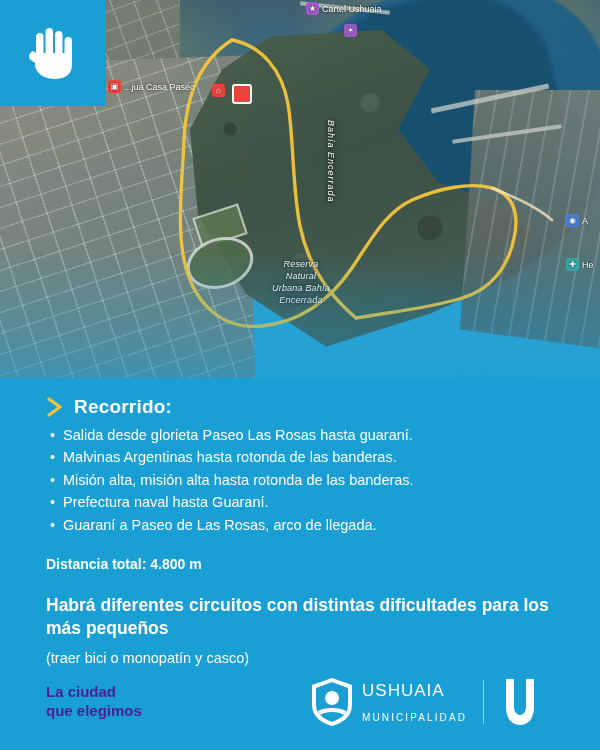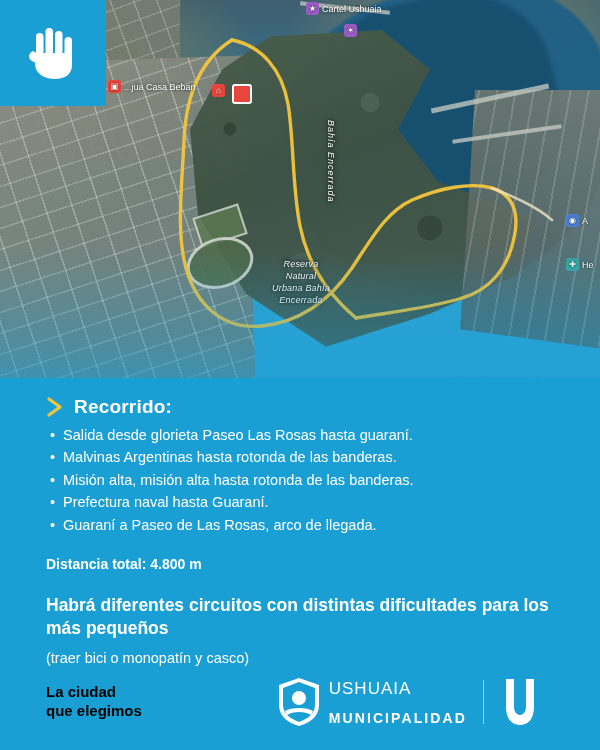--- a/index.html
+++ b/index.html
@@ -262,21 +262,21 @@
   
   .footer {
     position: absolute;
     left: 0; bottom: 0;
     width: 600px; height: 96px;
     display: flex;
     align-items: center;
     z-index: 6;
   }
   .tagline {
-    color: #000000;
+    color: #4c1d95;
     font-weight: bold;
     font-size: 15px;
     line-height: 1.25;
     margin-left: 46px;
   }
   .logos {
     position: absolute;
     right: 60px;
     display: flex;
     align-items: center;
@@ -289,24 +289,23 @@
   }
   .ush-text { line-height: 1; }
   .ush-name {
     color: #fff;
     font-weight: normal;
     font-size: 17px;
     letter-spacing: 1px;
   }
   .ush-sub {
     color: #fff;
-    font-size: 14px;
+    font-size: 10px;
     letter-spacing: 2.1px;
     margin-top: 14px;
-    font-weight: bold;
   }
   .divider {
     width: 1px;
     height: 44px;
     background: rgba(255,255,255,.55);
   }
 </style>
 </head>
 <body>
 
@@ -337,21 +336,21 @@
                C 308 266, 330 296, 356 318" fill="none" stroke="#f2c53d" stroke-width="3.4" stroke-linecap="round" stroke-linejoin="round" opacity="0.95"></path>
       <path d="M492 188 C 512 196, 536 206, 552 220" fill="none" stroke="#efe3c2" stroke-width="2.6" stroke-linecap="round" opacity="0.8"></path>
     </svg>
 
     <div class="poi" style="left:306px; top:2px;">
       <span class="pin purple">★</span>
       <span>Cartel Ushuaia</span>
     </div>
     <div class="poi" style="left:108px; top:80px;">
       <span class="pin red">▣</span>
-      <span>...jua Casa Beban</span>
+      <span>...jua Casa Paseo</span>
     </div>
     <div class="poi" style="left:212px; top:84px;">
       <span class="pin red">⌂</span>
     </div>
     <div class="poi" style="left:232px; top:84px;">
       <span class="pin red" style="width:16px;height:16px;border:2px solid #fff;"></span>
     </div>
     <div class="poi" style="left:344px; top:24px;">
       <span class="pin purple">✶</span>
     </div>

